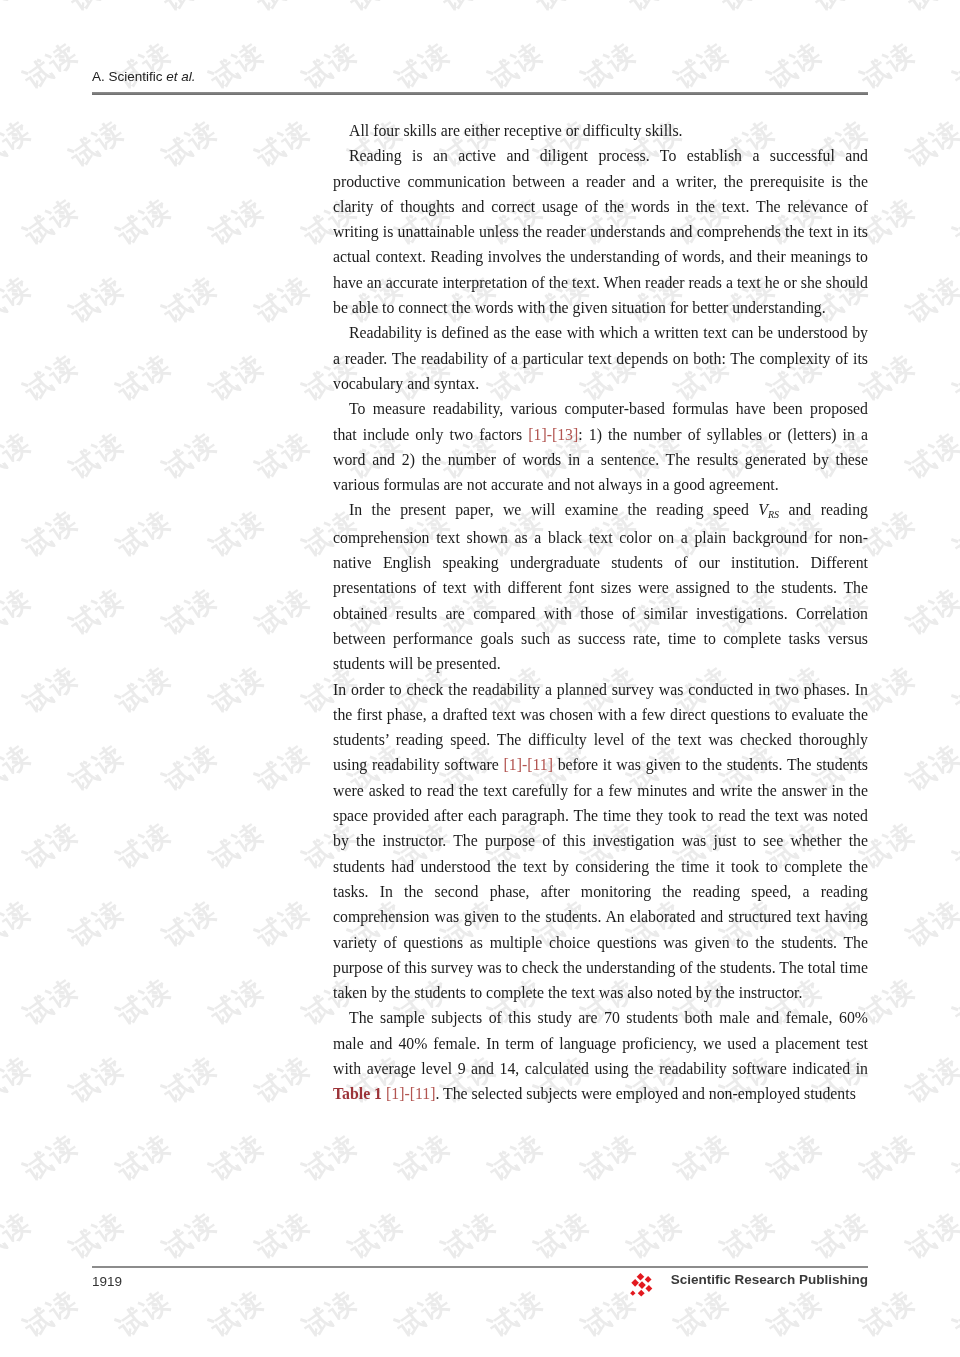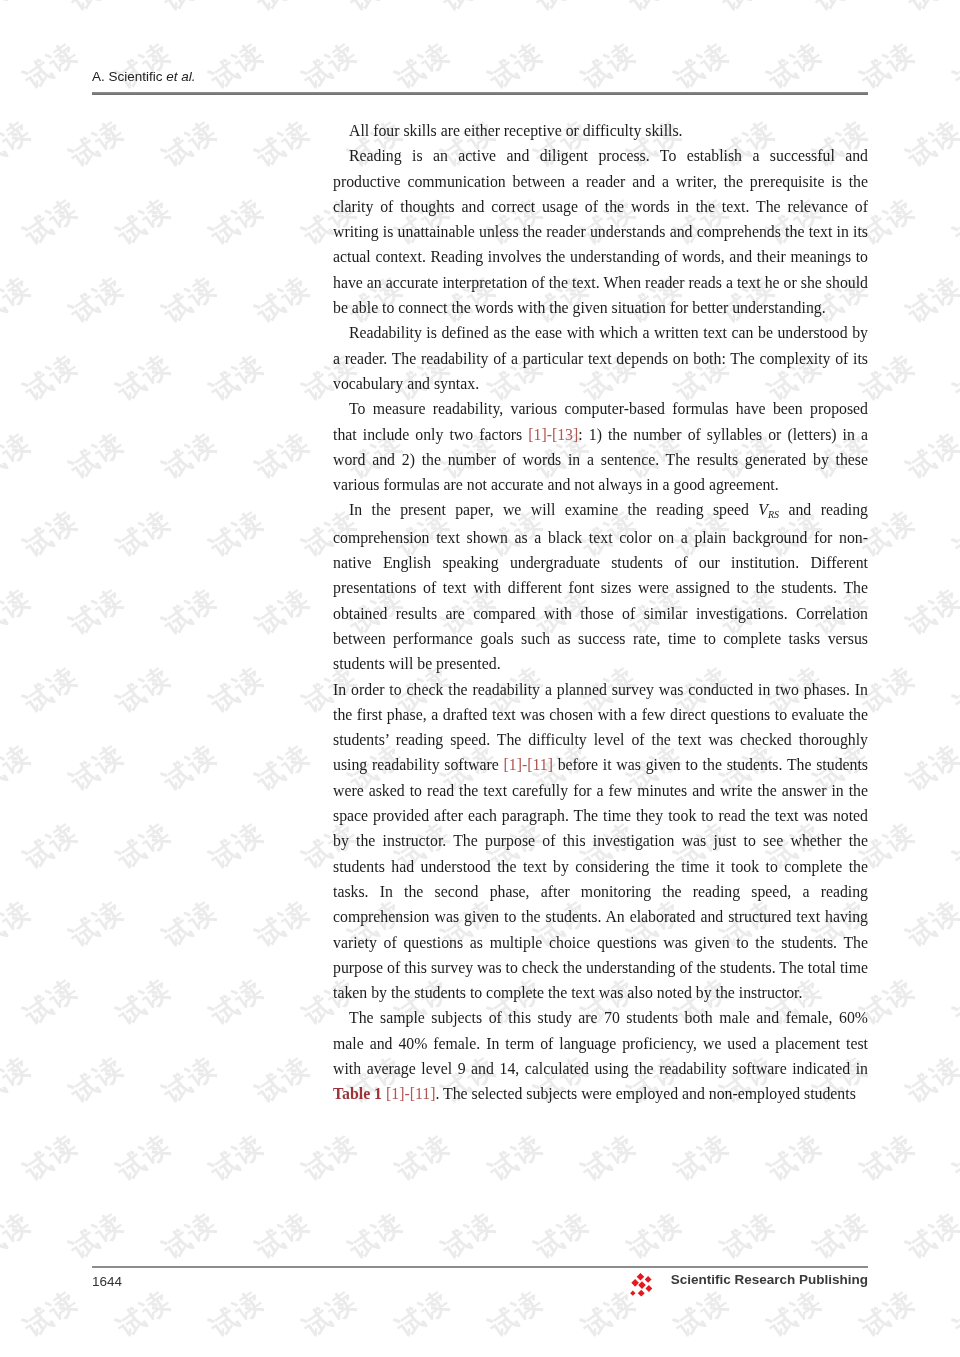--- a/index.html
+++ b/index.html
@@ -280,21 +280,21 @@
       <p class="indent"><span class="">All four skills are either receptive or difficulty skills.</span></p>
       <p class="indent"><span class="">Reading is an active and diligent process. To establish a successful and productive communication between a reader and a writer, the prerequisite is the clarity of thoughts and correct usage of the words in the text. The relevance of writing is unattainable unless the reader understands and comprehends the text in its actual context. Reading involves the understanding of words, and their meanings to have an accurate interpretation of the text. When reader reads a text he or she should be able to connect the words with the given situation for better understanding.</span></p>
       <p class="indent"><span class="">Readability is defined as the ease with which a written text can be understood by a reader. The readability of a particular text depends on both: The complexity of its vocabulary and syntax.</span></p>
       <p class="indent"><span class="">To measure readability, various computer-based formulas have been proposed that include only two factors </span><span class="seg-ref">[1]-[13]</span><span class="">: 1) the number of syllables or (letters) in a word and 2) the number of words in a sentence. The results generated by these various formulas are not accurate and not always in a good agreement.</span></p>
       <p class="indent"><span class="">In the present paper, we will examine the reading speed </span><span class="seg-var">V</span><span class="seg-varsub">RS</span><span class=""> and reading comprehension text shown as a black text color on a plain background for non-native English speaking undergraduate students of our institution. Different presentations of text with different font sizes were assigned to the students. The obtained results are compared with those of similar investigations. Correlation between performance goals such as success rate, time to complete tasks versus students will be presented.</span></p>
       <p><span class="">In order to check the readability a planned survey was conducted in two phases. In the first phase, a drafted text was chosen with a few direct questions to evaluate the students’ reading speed. The difficulty level of the text was checked thoroughly using readability software </span><span class="seg-ref">[1]-[11]</span><span class=""> before it was given to the students. The students were asked to read the text carefully for a few minutes and write the answer in the space provided after each paragraph. The time they took to read the text was noted by the instructor. The purpose of this investigation was just to see whether the students had understood the text by considering the time it took to complete the tasks. In the second phase, after monitoring the reading speed, a reading comprehension was given to the students. An elaborated and structured text having variety of questions as multiple choice questions was given to the students. The purpose of this survey was to check the understanding of the students. The total time taken by the students to complete the text was also noted by the instructor.</span></p>
       <p class="indent"><span class="">The sample subjects of this study are 70 students both male and female, 60% male and 40% female. In term of language proficiency, we used a placement test with average level 9 and 14, calculated using the readability software indicated in </span><span class="seg-tbl">Table 1</span><span class=""> </span><span class="seg-ref">[1]-[11]</span><span class="">. The selected subjects were employed and non-employed students</span></p>
     </main>
 
   <div class="footer-rule"></div>
-  <div class="page-number">1644</div>
+  <div class="page-number">1919</div>
 
   <div class="publisher">
     <svg width="26" height="27" viewBox="0 0 34 35">
       <g class="logo-diamonds">
         <polygon points="15,1 20,6 15,11 10,6" fill="#E2191F"></polygon>
         <polygon points="25,5 29.5,9.5 25,14 20.5,9.5" fill="#E2191F"></polygon>
         <polygon points="8,9 13,14 8,19 3,14" fill="#E2191F"></polygon>
         <polygon points="17,12 22,17 17,22 12,17" fill="#E2191F"></polygon>
         <polygon points="26,17 30.5,21.5 26,26 21.5,21.5" fill="#E2191F"></polygon>
         <polygon points="16,23 20.5,27.5 16,32 11.5,27.5" fill="#E2191F"></polygon>

